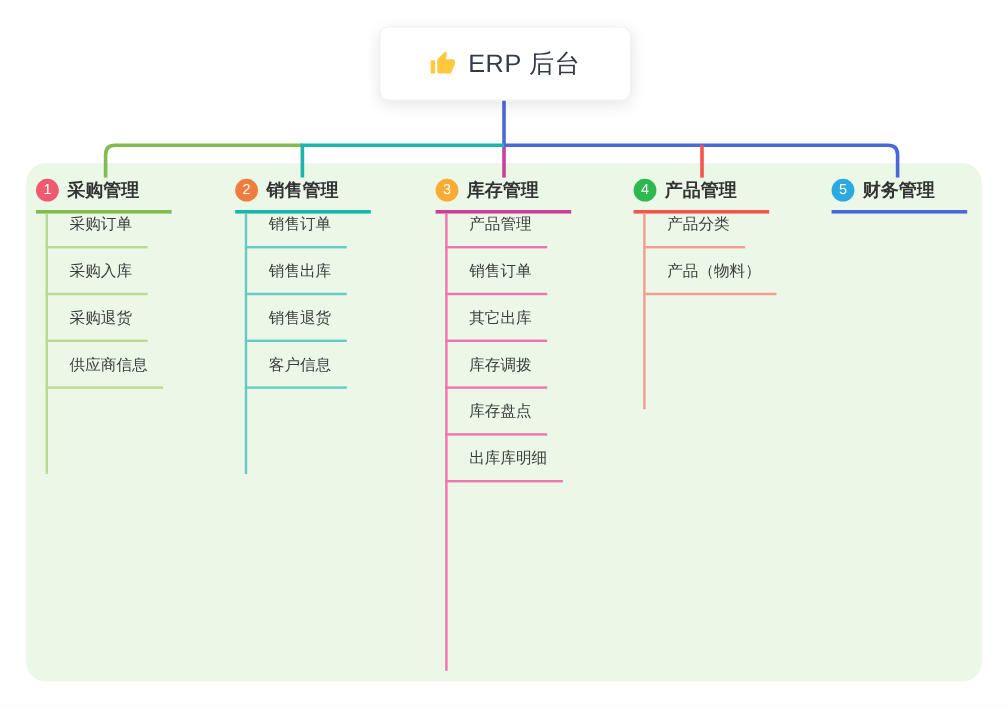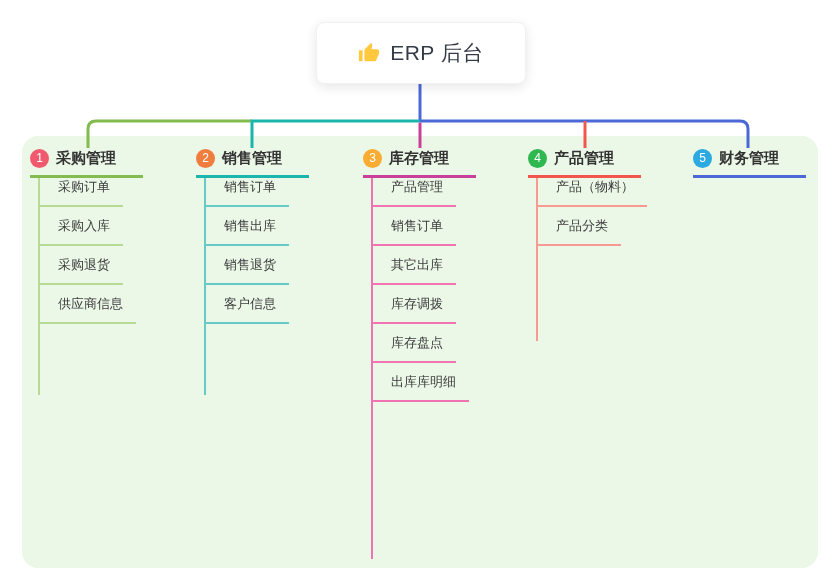--- a/index.html
+++ b/index.html
@@ -136,24 +136,24 @@
 </div>
 
 <div class="branch" style="left: 528px; --line: #F2564D; --child-line: #F79B92; --badge: #2FB750;">
   <div class="branch-title">
     <span class="badge">4</span>
     <span class="branch-label">产品管理</span>
   </div>
   <div class="children">
     <div class="spine" style="height: 162.5px;"></div>
     <div class="child">
-        <span>产品（物料）</span>
+        <span>产品分类</span>
       </div>
     <div class="child">
-        <span>产品分类</span>
+        <span>产品（物料）</span>
       </div>
   </div>
 </div>
 
 <div class="branch" style="left: 693px; --line: #4C68D7; --child-line: #93ABE8; --badge: #2BA9E0;">
   <div class="branch-title">
     <span class="badge">5</span>
     <span class="branch-label">财务管理</span>
   </div>
 </div>

